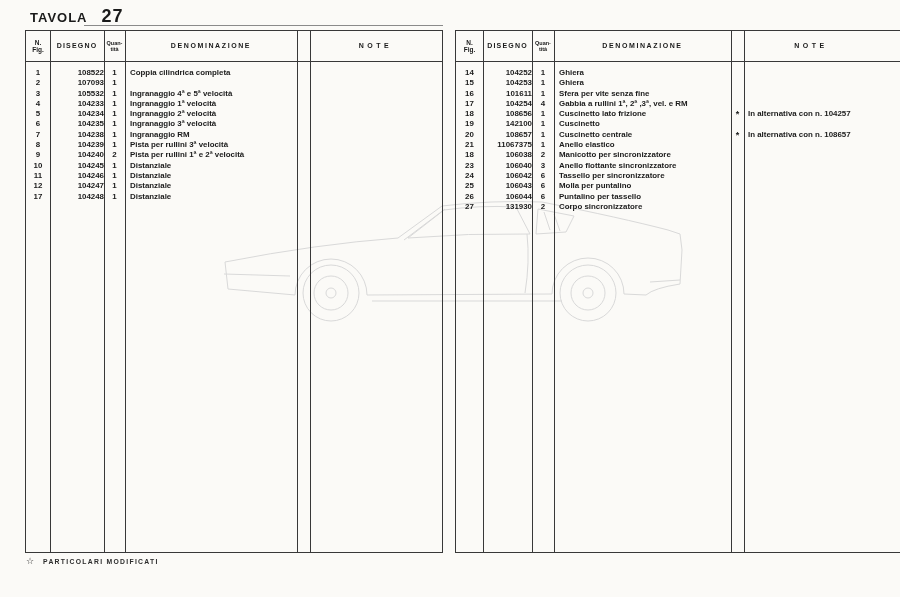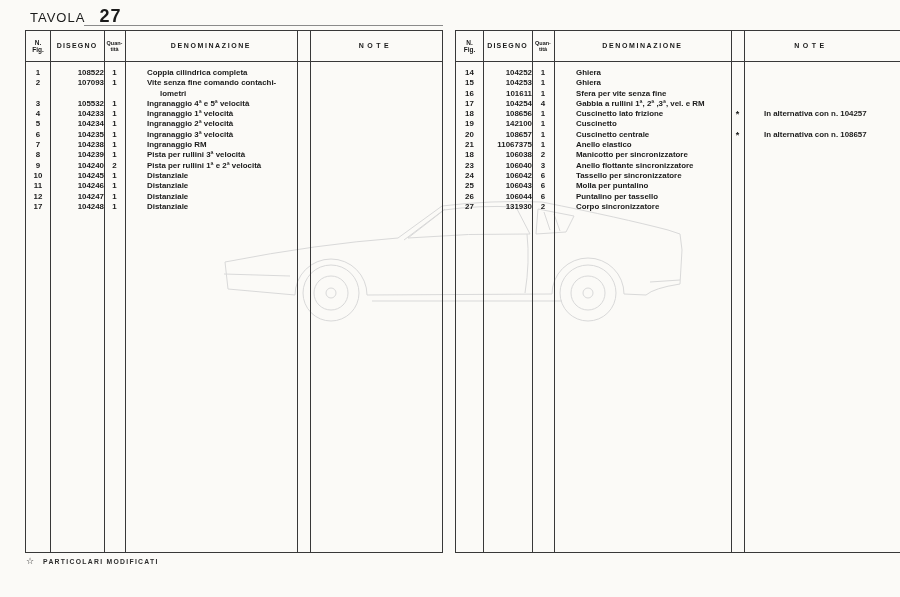--- a/index.html
+++ b/index.html
@@ -4,21 +4,21 @@
 <style>
   html,body{margin:0;padding:0;background:#e8e8e6;}
   .page{
     position:relative; width:900px; height:597px;
     background:var(--page_bg,#fbfaf7);
     font-family:"Liberation Sans","DejaVu Sans",sans-serif;
     color:var(--ink,#1a1a1a); overflow:hidden;
   }
   
   .title{position:absolute; left:30px; top:6px; z-index:2;}
-  .t-label{font-size:13px; font-weight:normal; letter-spacing:1px;}
+  .t-label{font-size:13px; font-weight:bold; letter-spacing:1px;}
   .t-num{font-size:18px; font-weight:bold; margin-left:14px; letter-spacing:1px;}
   .t-rule{position:absolute; left:84px; top:25px; width:359px; height:1px; background:var(--rule,#8a8a8a); z-index:1;}
   
   .car{position:absolute; left:222px; top:192px; width:480px; height:150px; z-index:0;}
   
   .panel{
     position:absolute; top:30px; height:523px; z-index:1;
     border:1.5px solid var(--border,#2e2e2e); box-sizing:border-box;
     background:transparent;
   }
@@ -40,24 +40,24 @@
   .h-note{font-size:7px; letter-spacing:3.5px;}
   .tbody{padding-top:6px;}
   .trow{
     display:grid; grid-template-columns:var(--w1) var(--w2) var(--w3) var(--w4) var(--w5) var(--w6);
     font-size:7.9px; font-weight:bold; line-height:10.3px;
   }
   .cell{overflow:visible; white-space:nowrap;}
   .c-fig{text-align:center;}
   .c-dis{text-align:right;}
   .c-qty{text-align:center;}
-  .c-den{text-align:left; padding-left:22px; white-space:normal;}
+  .c-den{text-align:left; padding-left:5px; white-space:normal;}
   .den2{display:block; padding-left:13px; line-height:10.3px;}
   .c-star{text-align:center; font-size:9px;}
-  .c-note{text-align:left; padding-left:20px;}
+  .c-note{text-align:left; padding-left:4px;}
   
   .footer{position:absolute; left:26px; top:556px; display:flex; align-items:center; gap:9px; z-index:2;}
   .f-star{font-size:9px; line-height:10px; color:#2b2b2b;}
   .f-text{font-size:6.8px; font-weight:bold; letter-spacing:1.3px; color:#2b2b2b;}
 </style>
 </head>
 <body>
 
 <div class="page" style="--ink: #1a1a1a; --border: #383838; --rule: #8a8a8a; --page_bg: #fbfaf7; --car_outline: #d9d9d9;">
 
@@ -105,21 +105,20 @@
           <div class="cell c-dis">108522</div>
           <div class="cell c-qty">1</div>
           <div class="cell c-den">Coppia cilindrica completa</div>
           <div class="cell c-star"></div>
           <div class="cell c-note"></div>
         </div>
         <div class="trow">
           <div class="cell c-fig">2</div>
           <div class="cell c-dis">107093</div>
           <div class="cell c-qty">1</div>
-          <div class="cell c-den">Vite senza fine comando contachi-<span class="den2">lometri</span></div>
           <div class="cell c-star"></div>
           <div class="cell c-note"></div>
         </div>
         <div class="trow">
           <div class="cell c-fig">3</div>
           <div class="cell c-dis">105532</div>
           <div class="cell c-qty">1</div>
           <div class="cell c-den">Ingranaggio 4ª e 5ª velocità</div>
           <div class="cell c-star"></div>
           <div class="cell c-note"></div>

